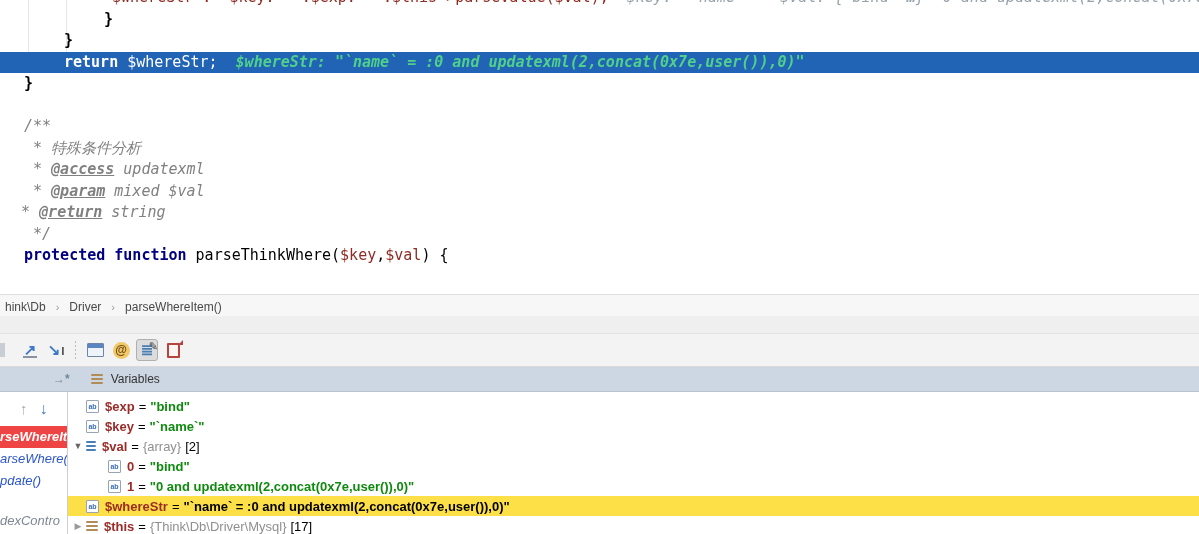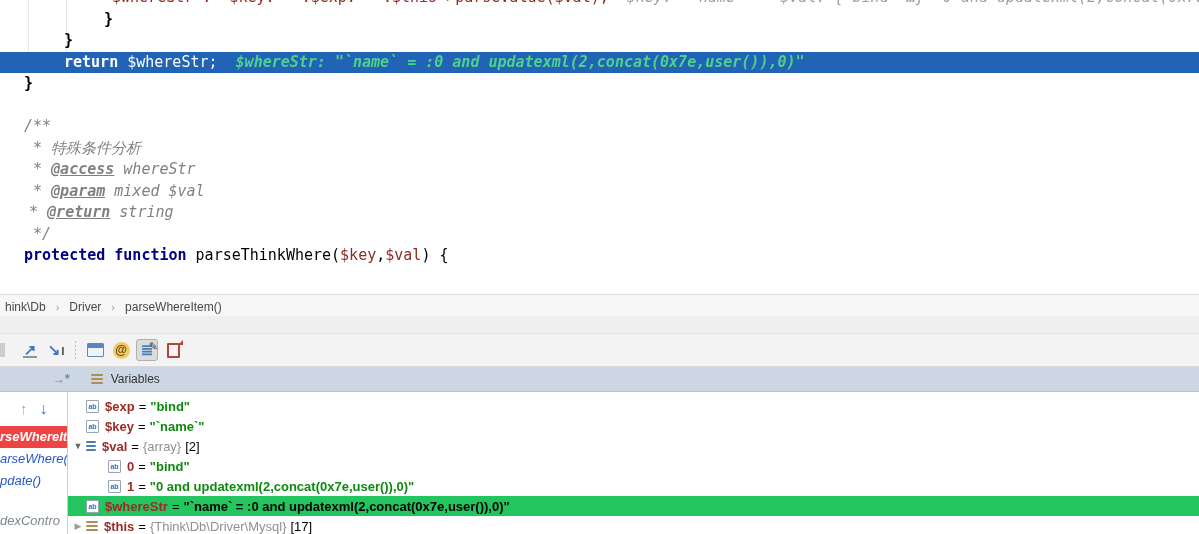--- a/index.html
+++ b/index.html
@@ -80,21 +80,21 @@
   .frame { height:22px; line-height:22px; font-size:13px; font-style:italic; white-space:nowrap;
            color:#2b55cb; }
   .frame.sel { background:#ef4444; color:#fff; font-weight:bold; }
   .frame.muted { color:#7d8791; }
   .fr-spacer { height:18px; }
 
   
   #vtree { position:absolute; left:68px; top:392px; width:1131px; height:142px; background:#fff;
            padding-top:4px; font-size:13px; overflow:hidden; }
   .vrow { height:20px; display:flex; align-items:center; white-space:pre; }
-  .vrow.sel { background:#22c55e;text-align:center; }
+  .vrow.sel { background:#fde047;text-align:center; }
   .twisty { width:16px; text-align:center; font-size:9px; color:#666; flex:0 0 16px;}
   .twisty.closed { color:#9a9a9a; }
   .vicon-str { width:13px; height:13px; border:1px solid #9aa4ae; background:#fbfdff; color:#3c6eb4;
                font-size:7px; font-weight:bold; display:flex; align-items:center; justify-content:center;
                margin-right:6px; flex:0 0 13px; border-radius:1px;}
   .vicon-bars { margin:0 6px 0 0; }
   .vname { color:#9b2b27; font-weight:bold; }
   .veq { color:#000; padding:0 4px; }
   .vstr { color:#0f8a0f; font-weight:bold; }
   .vtype { color:#909090; }
@@ -113,23 +113,23 @@
     <div class="guide" style="left:66px;"></div>
     <div id="code">
       <div class="line" style="padding-left:112px;"><span class="code-red">$whereStr .= $key.' '.$exp.' '.$this-&gt;parseValue($val);</span><span>  </span><span class="hint-gray">$key: "`name`"   $val: {'bind' …} "0 and updatexml(2,concat(0x7e,user()),0)"</span></div>
       <div class="line" style="padding-left:104px;"><span class="brace">}</span></div>
       <div class="line" style="padding-left:64px;"><span class="brace">}</span></div>
       <div class="line exec" style="padding-left:64px;"><span class="kw-exec">return</span><span> $whereStr;</span><span>  </span><span class="hint-green">$whereStr: "`name` = :0 and updatexml(2,concat(0x7e,user()),0)"</span></div>
       <div class="line" style="padding-left:24px;"><span class="brace">}</span></div>
       <div class="line"></div>
       <div class="line comment" style="padding-left:24px;">/**</div>
       <div class="line comment" style="padding-left:24px;"> * 特殊条件分析</div>
-      <div class="line" style="padding-left:24px;"><span class="comment"> * </span><span class="doctag">@access</span><span class="comment"> whereStr</span></div>
+      <div class="line" style="padding-left:24px;"><span class="comment"> * </span><span class="doctag">@access</span><span class="comment"> updatexml</span></div>
       <div class="line" style="padding-left:24px;"><span class="comment"> * </span><span class="doctag">@param</span><span class="comment"> mixed $val</span></div>
-      <div class="line" style="padding-left:20px;"><span class="comment"> * </span><span class="doctag">@return</span><span class="comment"> string</span></div>
+      <div class="line" style="padding-left:12px;"><span class="comment"> * </span><span class="doctag">@return</span><span class="comment"> string</span></div>
       <div class="line comment" style="padding-left:24px;"> */</div>
       <div class="line" style="padding-left:24px;"><span class="kw-navy">protected function</span><span class="fn-name"> parseThinkWhere</span><span class="plain">(</span><span class="var-red">$key</span><span class="plain">,</span><span class="var-red">$val</span><span class="plain">) {</span></div>
     </div>
   </div>
 
   <div id="breadcrumb">
     <span class="crumb">hink\Db</span>
     <span class="crumb-sep">›</span>
     <span class="crumb">Driver</span>
     <span class="crumb-sep">›</span>

